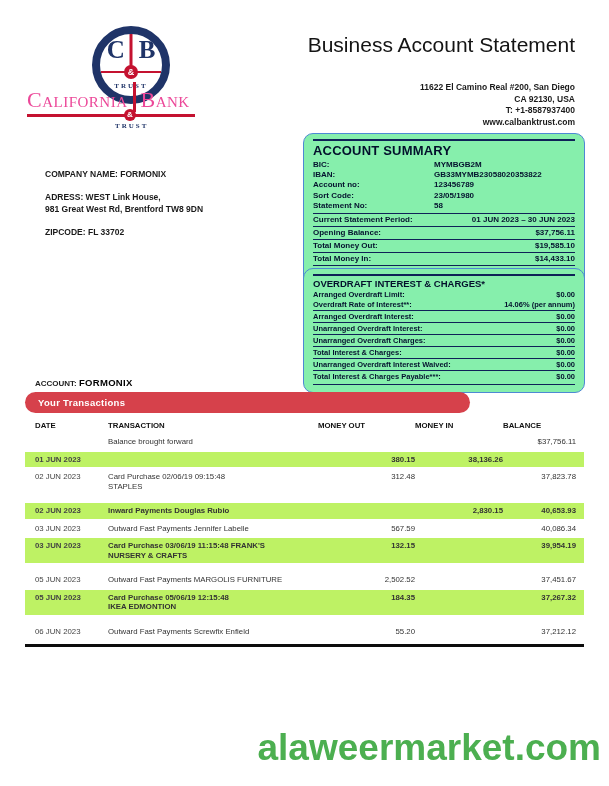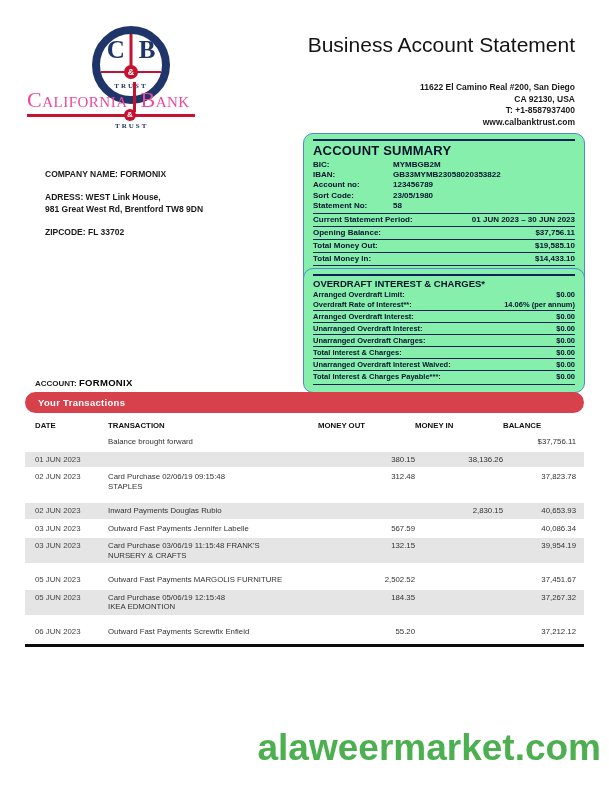--- a/index.html
+++ b/index.html
@@ -41,46 +41,46 @@
 
   
   .blue-box { position:absolute; left:303px; width:282px; background:#86efac;
               border:1.5px solid #4e88d4; border-radius:10px; color:#04122e; }
   .summary-box { top:133px; padding:5px 9px 7px 9px; }
   .overdraft-box { top:268px; padding:5px 9px 7px 9px; }
   .box-topline { border-top:2.5px solid #0f2257; }
   .summary-title { font-size:13px; font-weight:800; letter-spacing:0.2px; margin:2px 0 2px 0; color:#03102c; }
   .od-title { font-size:9.5px; font-weight:800; margin:2px 0 1px 0; color:#03102c; }
   .s-inforow { display:flex; font-size:8px; font-weight:700; line-height:10.2px; }
-  .s-inforow .lbl { width:80px; flex:none; }
+  .s-inforow .lbl { width:121px; flex:none; }
   .s-totals { margin-top:2px; }
   .s-totalrow { display:flex; justify-content:space-between; border-top:1.8px solid #0f2257;
                 padding:2px 0 1.5px 0; font-size:8px; font-weight:700; line-height:8.5px; }
   .s-totals .s-totalrow:last-child { border-bottom:1.8px solid #0f2257; padding-bottom:3px; }
   .od-toprow { display:flex; justify-content:space-between; font-size:7.5px; font-weight:700; line-height:10px; }
   .od-rows .od-row { display:flex; justify-content:space-between; border-top:1.6px solid #0f2257;
                      padding:1.5px 0 1.5px 0; font-size:7.5px; font-weight:700; line-height:8px; }
   .od-rows .od-row:last-child { border-bottom:1.6px solid #0f2257; padding-bottom:3px; }
 
   
   .account-line { position:absolute; left:35px; top:377px; font-size:8px; font-weight:700; color:#222; }
   .account-line .acct-name { font-size:9.5px; font-weight:900; color:#000; letter-spacing:0.3px; }
-  .tx-banner { position:absolute; left:25px; top:392px; width:559px; height:21px;
+  .tx-banner { position:absolute; left:25px; top:392px; width:445px; height:21px;
                background:#d6414b; border-radius:10.5px; }
   .tx-banner span { display:block; padding-left:13px; line-height:21px; color:#fff;
                     font-size:9.5px; font-weight:700; letter-spacing:0.3px; }
 
   
   .tx-table { position:absolute; left:25px; top:417px; width:559px; }
   .t-grid { display:grid; grid-template-columns:10px 73px 210px 97px 88px 73px; padding-right:8px; }
   .t-head { padding-top:4px; padding-bottom:4px; font-size:7.8px; font-weight:700; color:#111; }
   .t-head .num { }
   .t-body .t-row { margin-bottom:2px; padding-top:3px; padding-bottom:3px;
                    font-size:7.8px; line-height:9.5px; color:#333; }
-  .t-row.shaded { background:#e5e5e5; }
+  .t-row.shaded { background:#bef264;font-weight:bold; }
   .t-row.gap_after { margin-bottom:9px; }
   .t-row .desc { white-space:pre-line; padding-right:6px; }
   .t-row .num { text-align:right; color:#333; }
   .t-row .date { color:#444; }
   .t-endline { margin-top:5px; height:3px; background:#0c0c0c; }
 
   
   .watermark { position:absolute; top:727px; right:8px; font-size:37px; font-weight:700;
                color:#4caf50; letter-spacing:0px; }
 </style>

